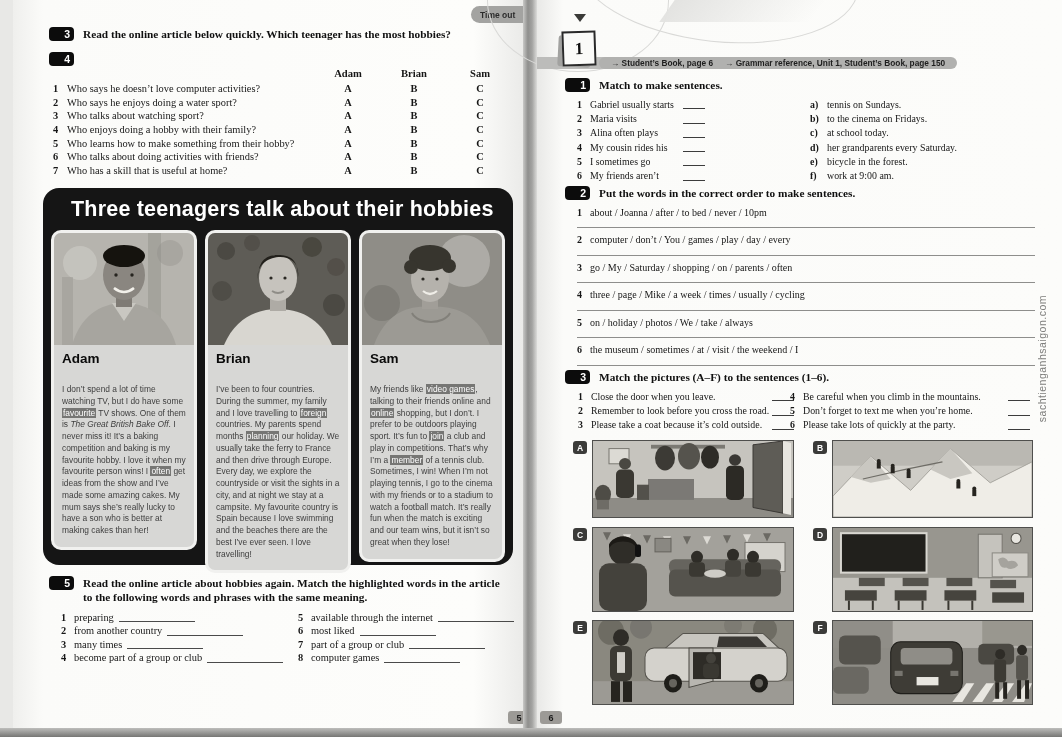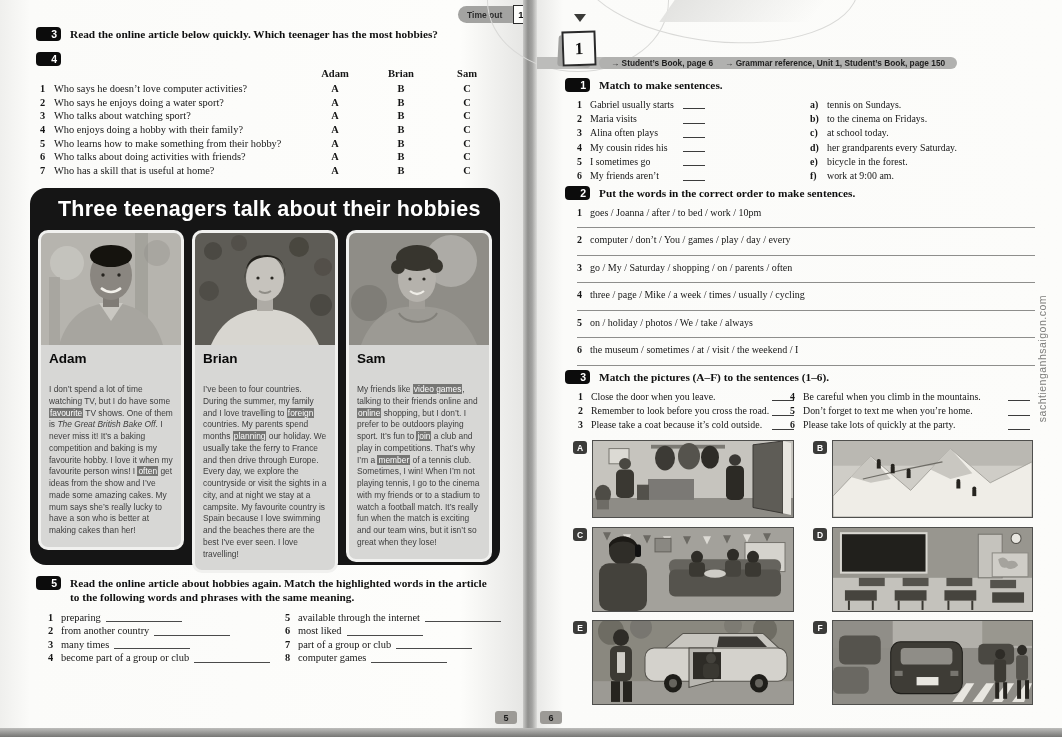--- a/index.html
+++ b/index.html
@@ -1,19 +1,19 @@
 <!DOCTYPE html>
 <html><head>
 <meta charset="utf-8">
 <style>
   html,body{margin:0;padding:0;background:#6e6e6c;}
   .screen{position:relative;width:1062px;height:737px;overflow:hidden;background:#e8e8e6;
           font-family:"Liberation Serif",serif;color:#161616;}
   .page{position:absolute;top:0;height:728px;}
-  .page-left{left:0;width:523px;background:linear-gradient(90deg,#efefed 0,#fbfbf9 30px,#fdfdfb 88%,#e6e6e4 100%);}
+  .page-left{left:13px;width:523px;background:linear-gradient(90deg,#efefed 0,#fbfbf9 30px,#fdfdfb 88%,#e6e6e4 100%);}
   .page-right{left:537px;width:525px;background:linear-gradient(90deg,#e9e9e7 0,#fbfbf9 26px,#fcfcfa 100%);}
   .spine{position:absolute;left:523px;top:0;width:14px;height:737px;
          background:linear-gradient(90deg,#c9c9c7 0,#8f8f8d 35%,#a3a3a1 65%,#dcdcda 100%);}
   .bottom-strip{position:absolute;left:0;top:728px;width:1062px;height:9px;
                 background:linear-gradient(#bdbdbb,#767674);}
 
   
   .badge{display:inline-flex;align-items:center;justify-content:flex-end;min-width:25px;height:14px;
          padding:0 4px 1px 3px;background:#0c0c0c;color:#fff;border-radius:4px;
          font:bold 10.5px "Liberation Sans",sans-serif;box-sizing:border-box;flex:0 0 auto;}
@@ -404,21 +404,21 @@
 
     <div class="rx-block" style="top:186px;">
       <div style="display:flex;gap:9px;align-items:flex-start;">
         <span class="badge">2</span>
         <span class="instr">Put the words in the correct order to make sentences.</span>
       </div>
       <div class="x2-items" id="ex2-items">
           <div>
             <div class="x2-row">
               <span class="m-num">1</span>
-              <span class="m-txt">goes / Joanna / after / to bed / work / 10pm</span>
+              <span class="m-txt">about / Joanna / after / to bed / never / 10pm</span>
             </div>
             <div class="x2-line"></div>
           </div>
           <div>
             <div class="x2-row">
               <span class="m-num">2</span>
               <span class="m-txt">computer / don’t / You / games / play / day / every</span>
             </div>
             <div class="x2-line"></div>
           </div>

